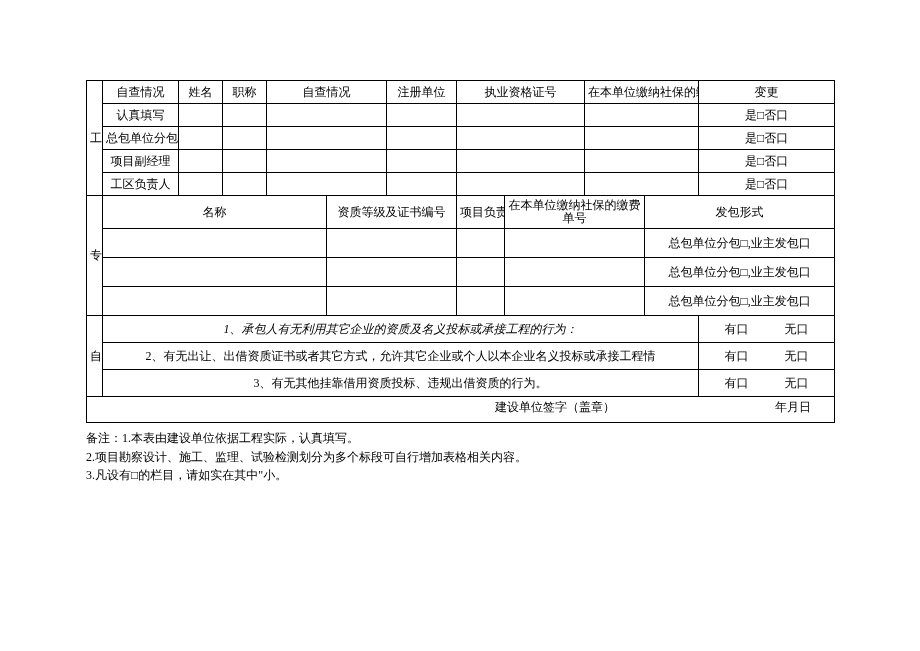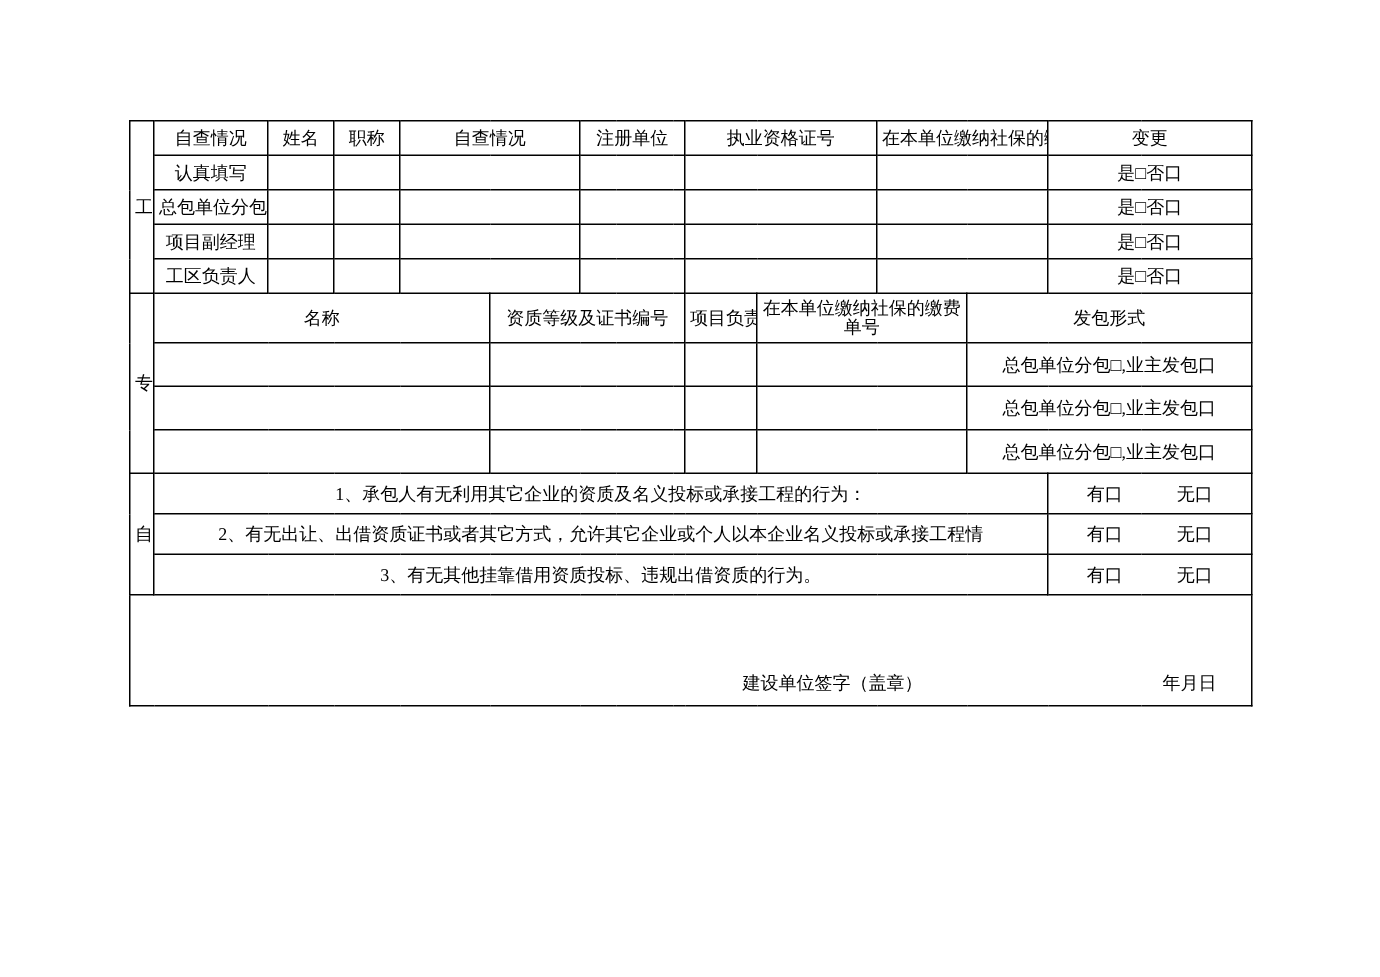--- a/index.html
+++ b/index.html
@@ -165,38 +165,43 @@
   <tr>
     <td colspan="4" style="height:24px;"></td>
           <td colspan="4"></td>
           <td></td>
           <td colspan="2"></td>
     <td colspan="3">总包单位分包□,业主发包口</td>
   </tr>
 
   <tr>
     <td class="vlabel" rowspan="3">自查情况</td>
-    <td colspan="12" class="left" style="height:22px;">1、承包人有无利用其它企业的资质及名义投标或承接工程的行为：</td>
+    <td colspan="12" class="left" style="height:22px;font-style:italic;">1、承包人有无利用其它企业的资质及名义投标或承接工程的行为：</td>
     <td colspan="2" class="left"><span class="yw">有口</span><span class="gap"></span><span class="yw">无口</span></td>
   </tr>
   <tr>
     <td colspan="12" class="left" style="height:22px;">2、有无出让、出借资质证书或者其它方式，允许其它企业或个人以本企业名义投标或承接工程情</td>
     <td colspan="2" class="left"><span class="yw">有口</span><span class="gap"></span><span class="yw">无口</span></td>
   </tr>
   <tr>
     <td colspan="12" class="left" style="height:22px;">3、有无其他挂靠借用资质投标、违规出借资质的行为。</td>
     <td colspan="2" class="left"><span class="yw">有口</span><span class="gap"></span><span class="yw">无口</span></td>
   </tr>
 
   <tr class="sig-row">
     <td colspan="15">
       <div class="sig-flex">
         <span style="flex:1"></span>
-        <span style="flex:0 0 auto; margin-right:160px;margin-top:48px;">建设单位签字（盖章）</span>
+        <span style="flex:0 0 auto; margin-right:160px;">建设单位签字（盖章）</span>
         <span style="flex:0 0 auto; margin-right:20px;">年月日</span>
       </div>
     </td>
   </tr>
 </tbody>
     </table>
 
-
+<div class="notes">
+  <div>备注：1.本表由建设单位依据工程实际，认真填写。</div>
+  <div>2.项目勘察设计、施工、监理、试验检测划分为多个标段可自行增加表格相关内容。</div>
+  <div>3.凡设有□的栏目，请如实在其中"小。</div>
 </div>
 
+</div>
+
 </body></html>

